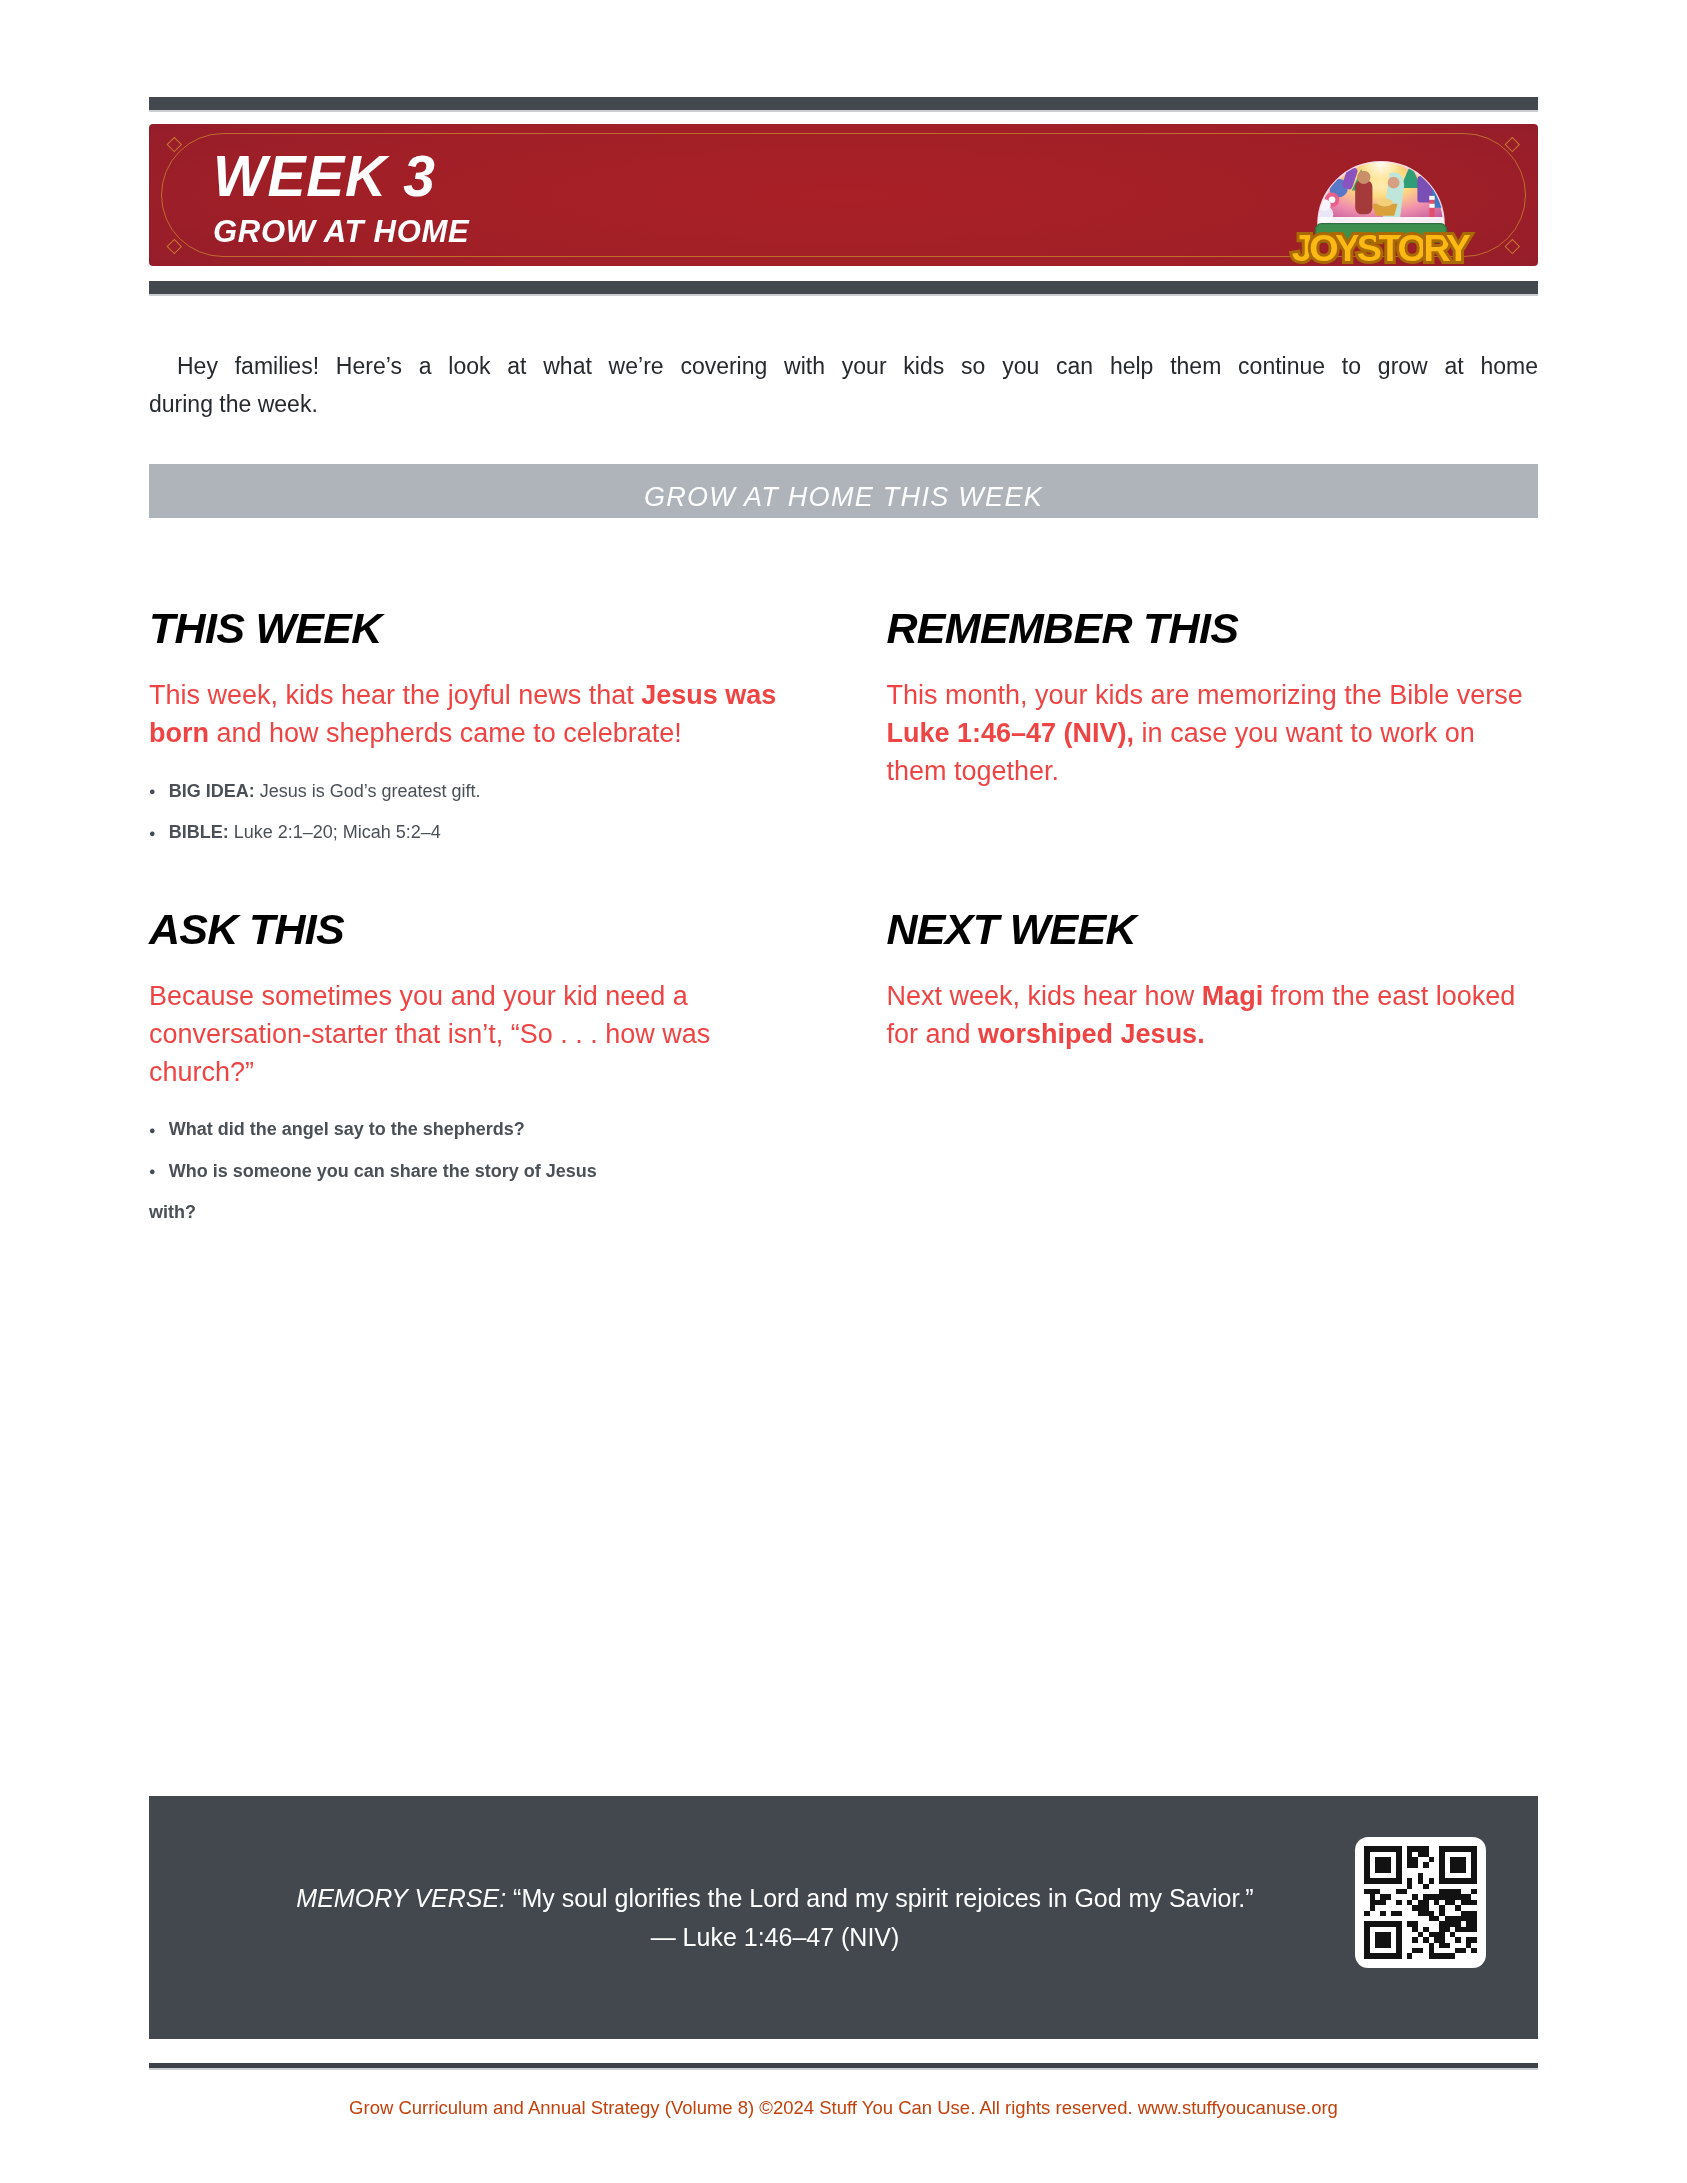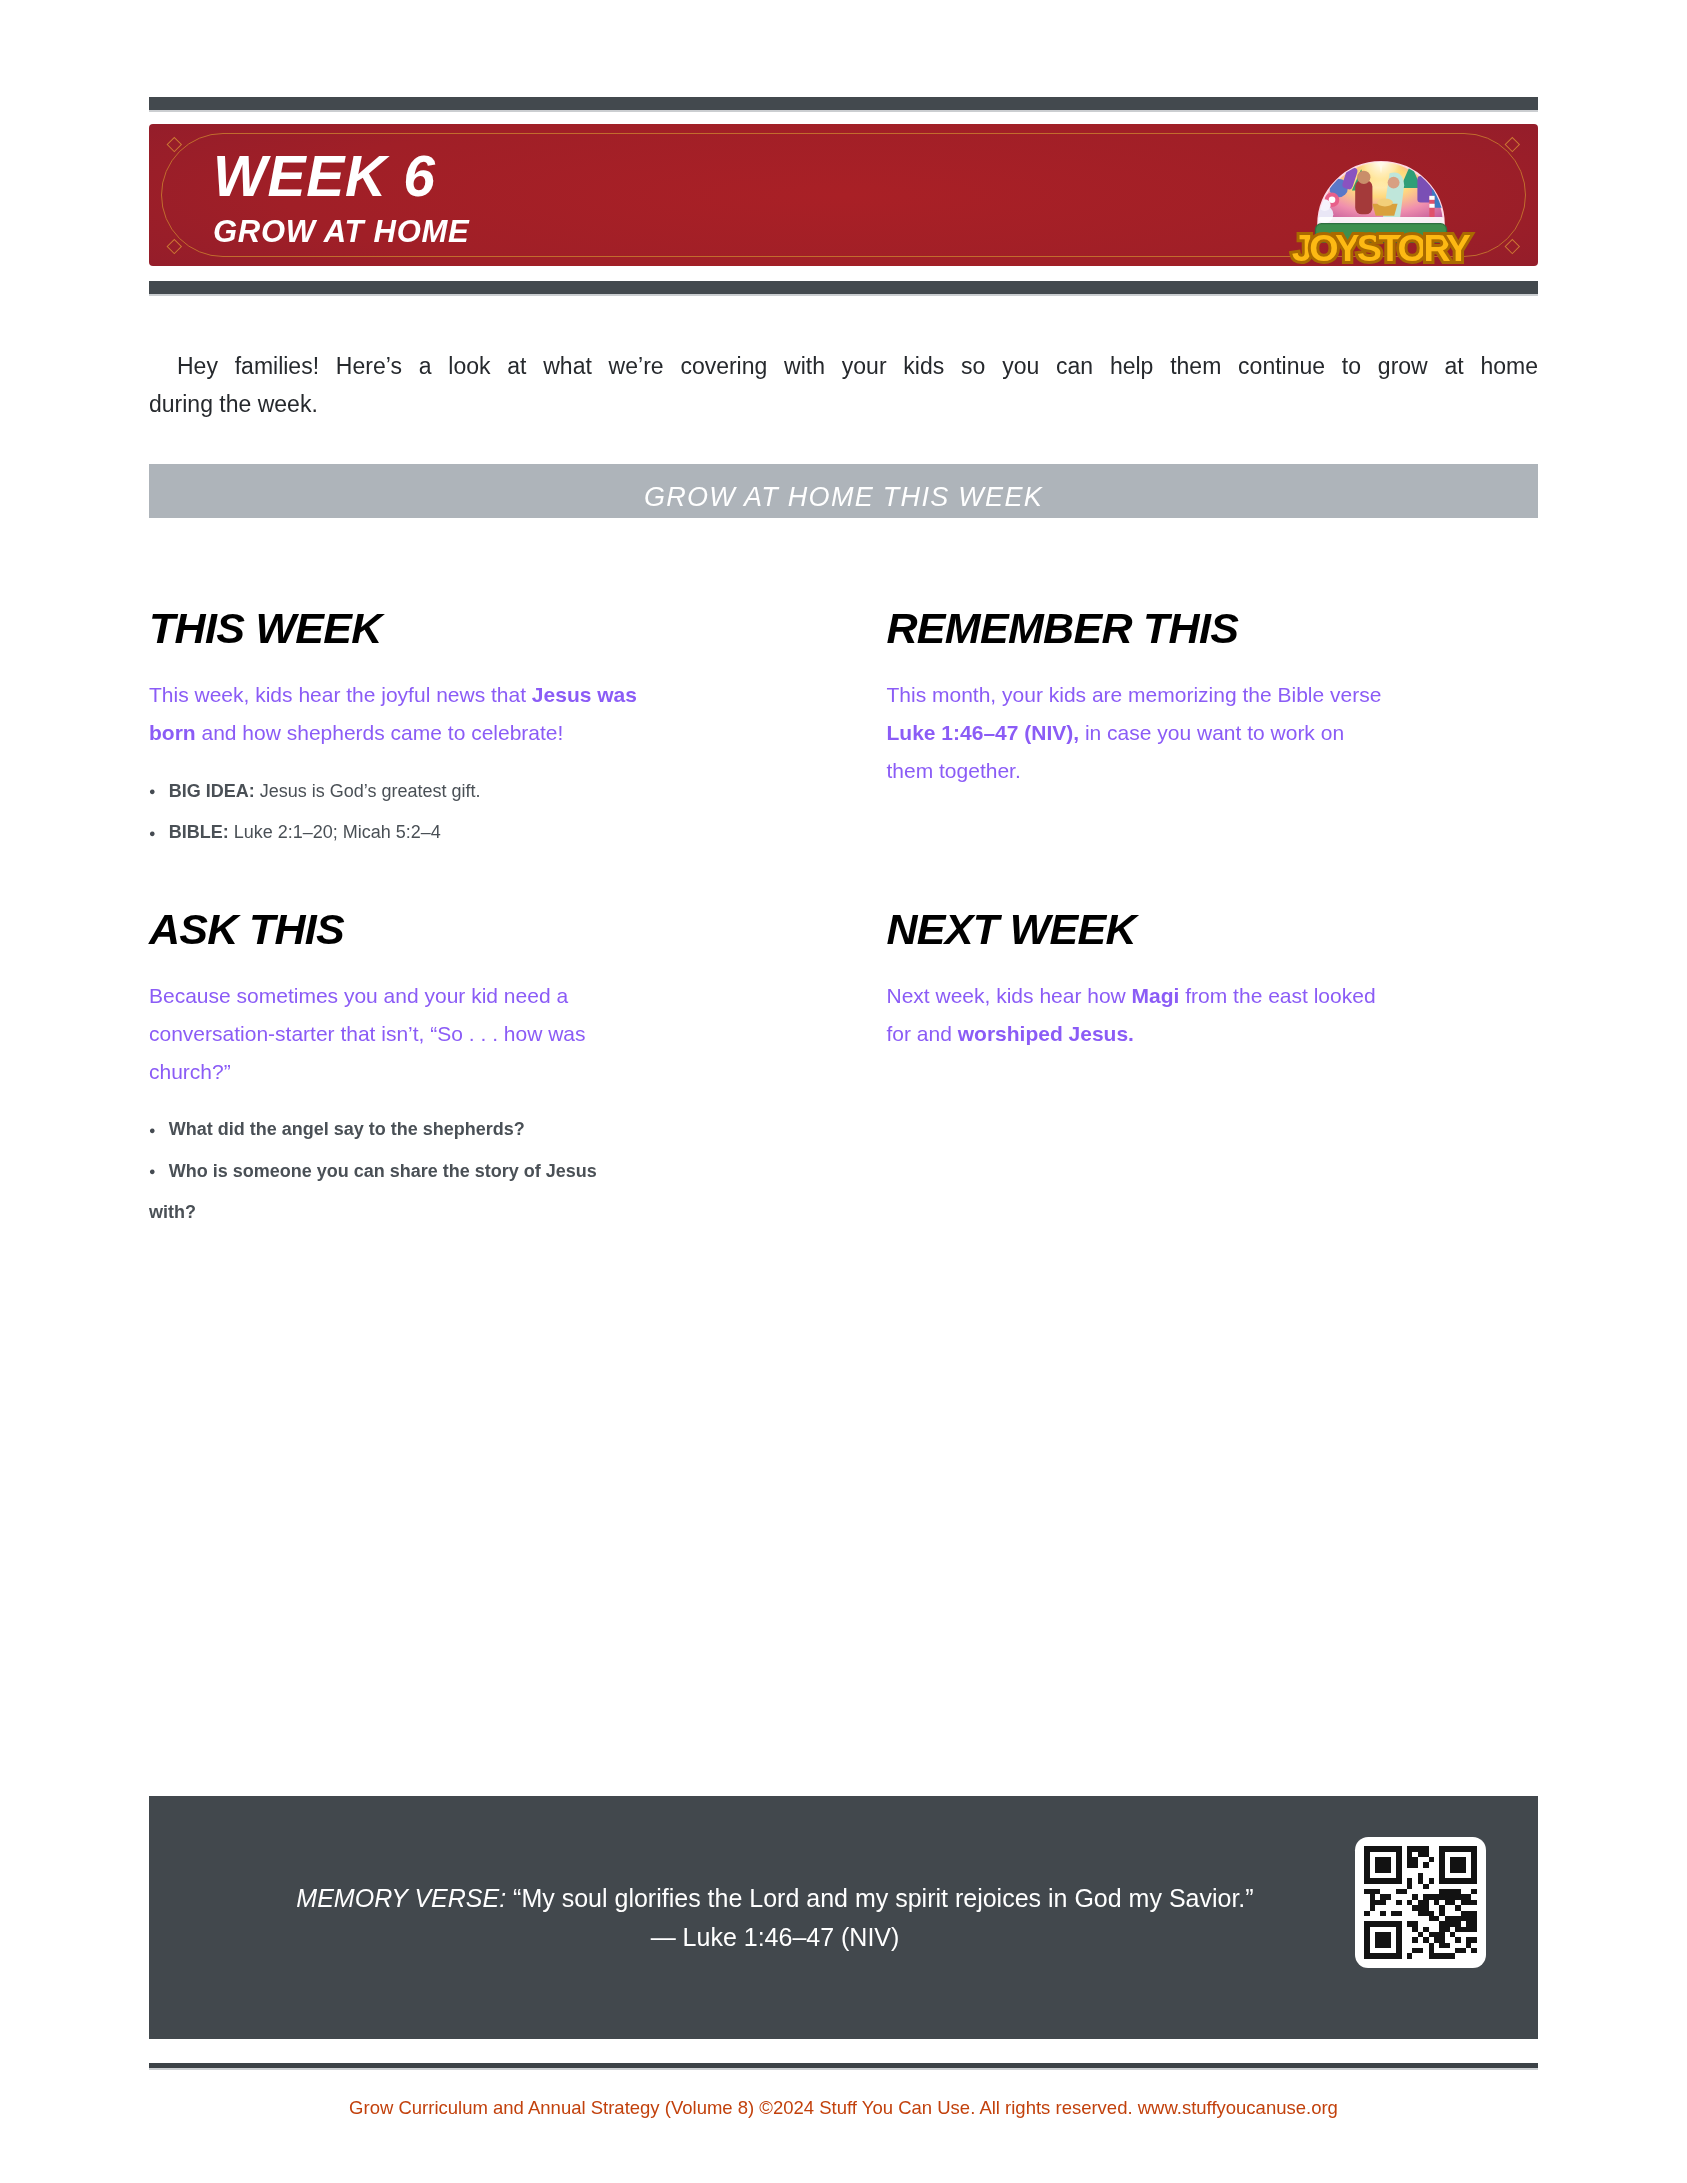--- a/index.html
+++ b/index.html
@@ -34,21 +34,21 @@
 
   .section-banner{position:absolute;left:149px;right:149px;top:464px;height:54px;
          background:#aeb4ba;color:#ffffff;font-style:italic;font-size:27px;
          letter-spacing:1.3px;text-align:center;line-height:66px;}
 
   
   .cols{position:absolute;left:149px;right:149px;top:605px;display:grid;
         grid-template-columns:1fr 1fr;column-gap:86px;row-gap:52px;}
   .sec h3{margin:0 0 25px 0;font-size:43px;font-weight:800;font-style:italic;
         color:#000000;letter-spacing:-0.7px;line-height:46px;}
-  .sec .body{margin:0;font-size:21px;line-height:38px;color:#8b5cf6;white-space:pre-line;}
+  .sec .body{margin:0;font-size:27px;line-height:38px;color:#ef4444;white-space:pre-line;}
   .bullets{margin-top:18.5px;}
   .bullet-item{font-size:18px;line-height:41px;color:#4a5056;white-space:pre-line;}
   .dot{font-size:0.60em;vertical-align:0.14em;margin-right:13.2px;color:#454b52;}
 
   
   .memory{position:absolute;left:149px;right:149px;top:1796px;height:243px;background:#42484d;
           display:flex;align-items:center;}
   .memory-text{flex:1;padding-left:46px;text-align:center;color:#ffffff;
           font-size:25px;line-height:39px;}
   .memory-label{font-weight:400;font-style:italic;}
@@ -69,21 +69,21 @@
   <div class="bar top"></div>
 
   <div class="banner">
     <div class="banner-frame"></div>
     <span class="sparkle tl"></span>
     <span class="sparkle bl"></span>
     <span class="sparkle tr"></span>
     <span class="sparkle br"></span>
 
     <div class="banner-titles">
-      <h1 class="banner-week">WEEK 6</h1>
+      <h1 class="banner-week">WEEK 3</h1>
       <h2 class="banner-sub">GROW AT HOME</h2>
     </div>
 
     <svg class="logo" viewBox="0 0 302 210">
       <defs>
         <radialGradient id="domeG" cx="50%" cy="32%" r="78%">
           <stop offset="0%" stop-color="#fff3c9"></stop>
           <stop offset="30%" stop-color="#ffd97e"></stop>
           <stop offset="62%" stop-color="#f08fae"></stop>
           <stop offset="100%" stop-color="#b94f96"></stop>

